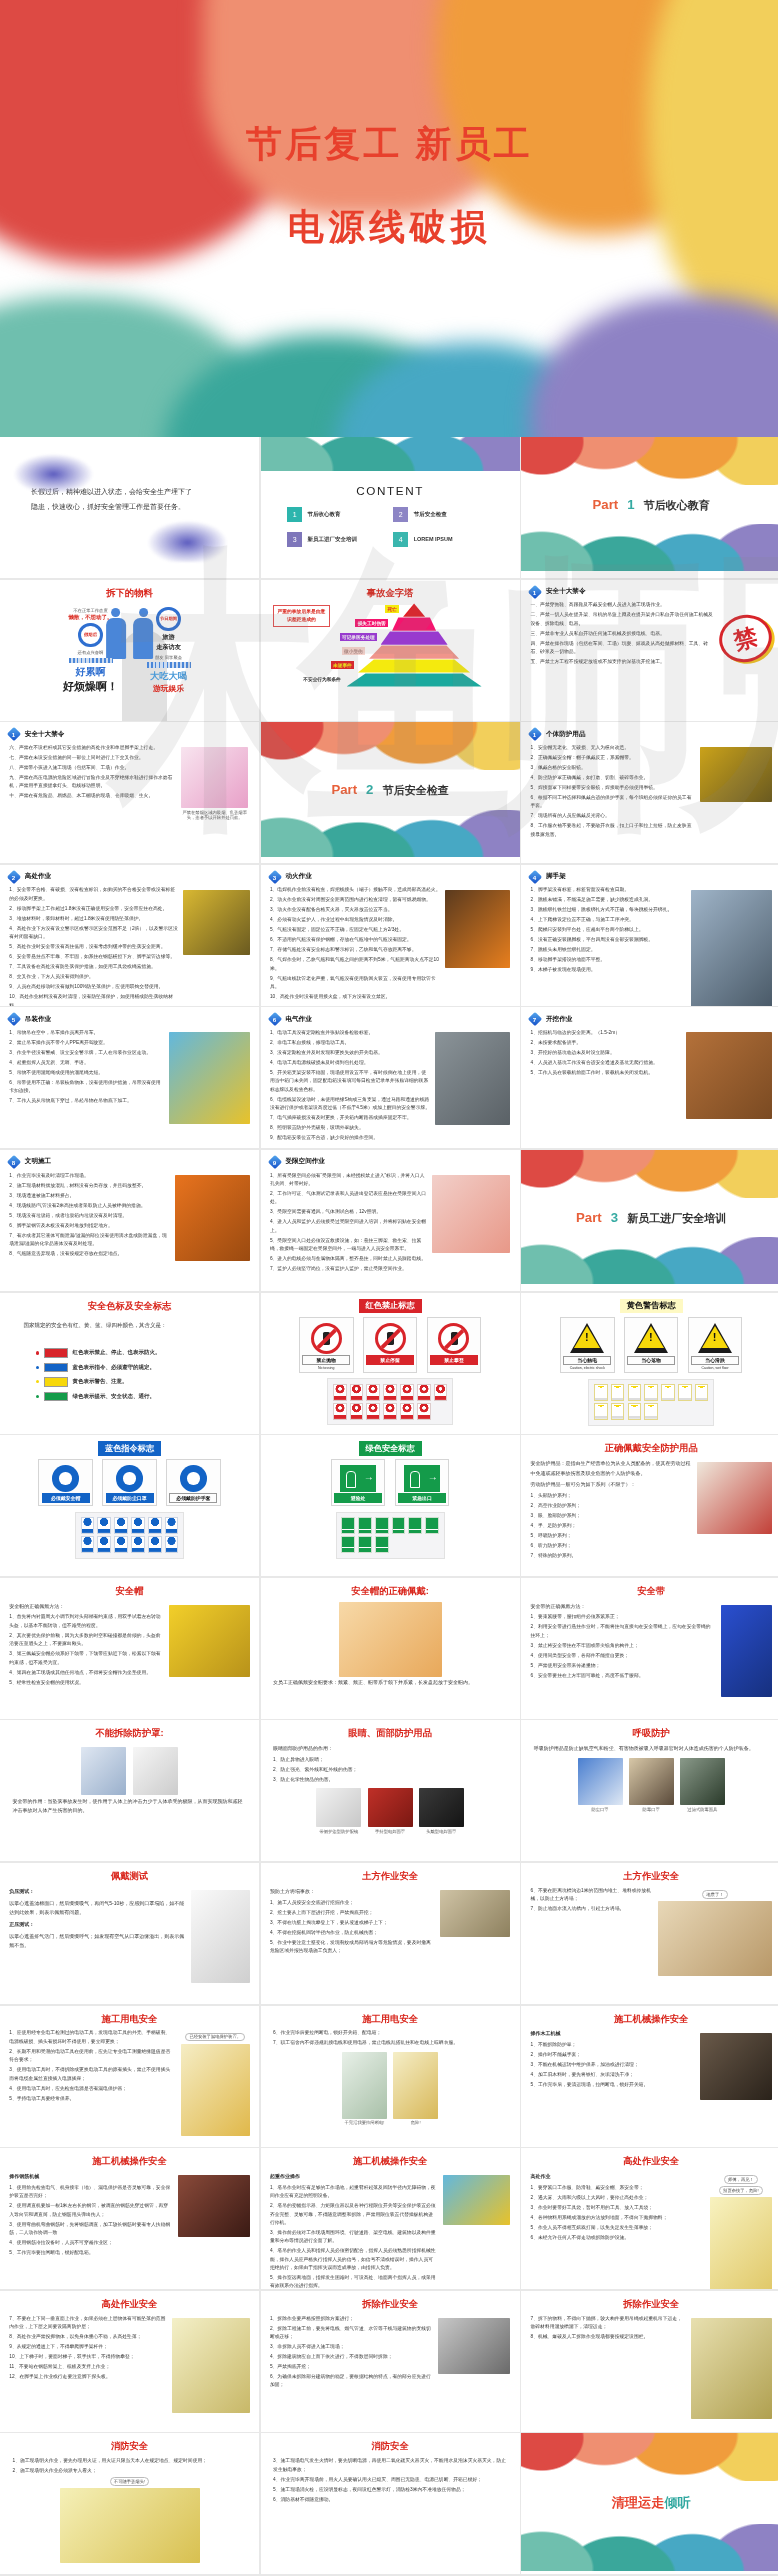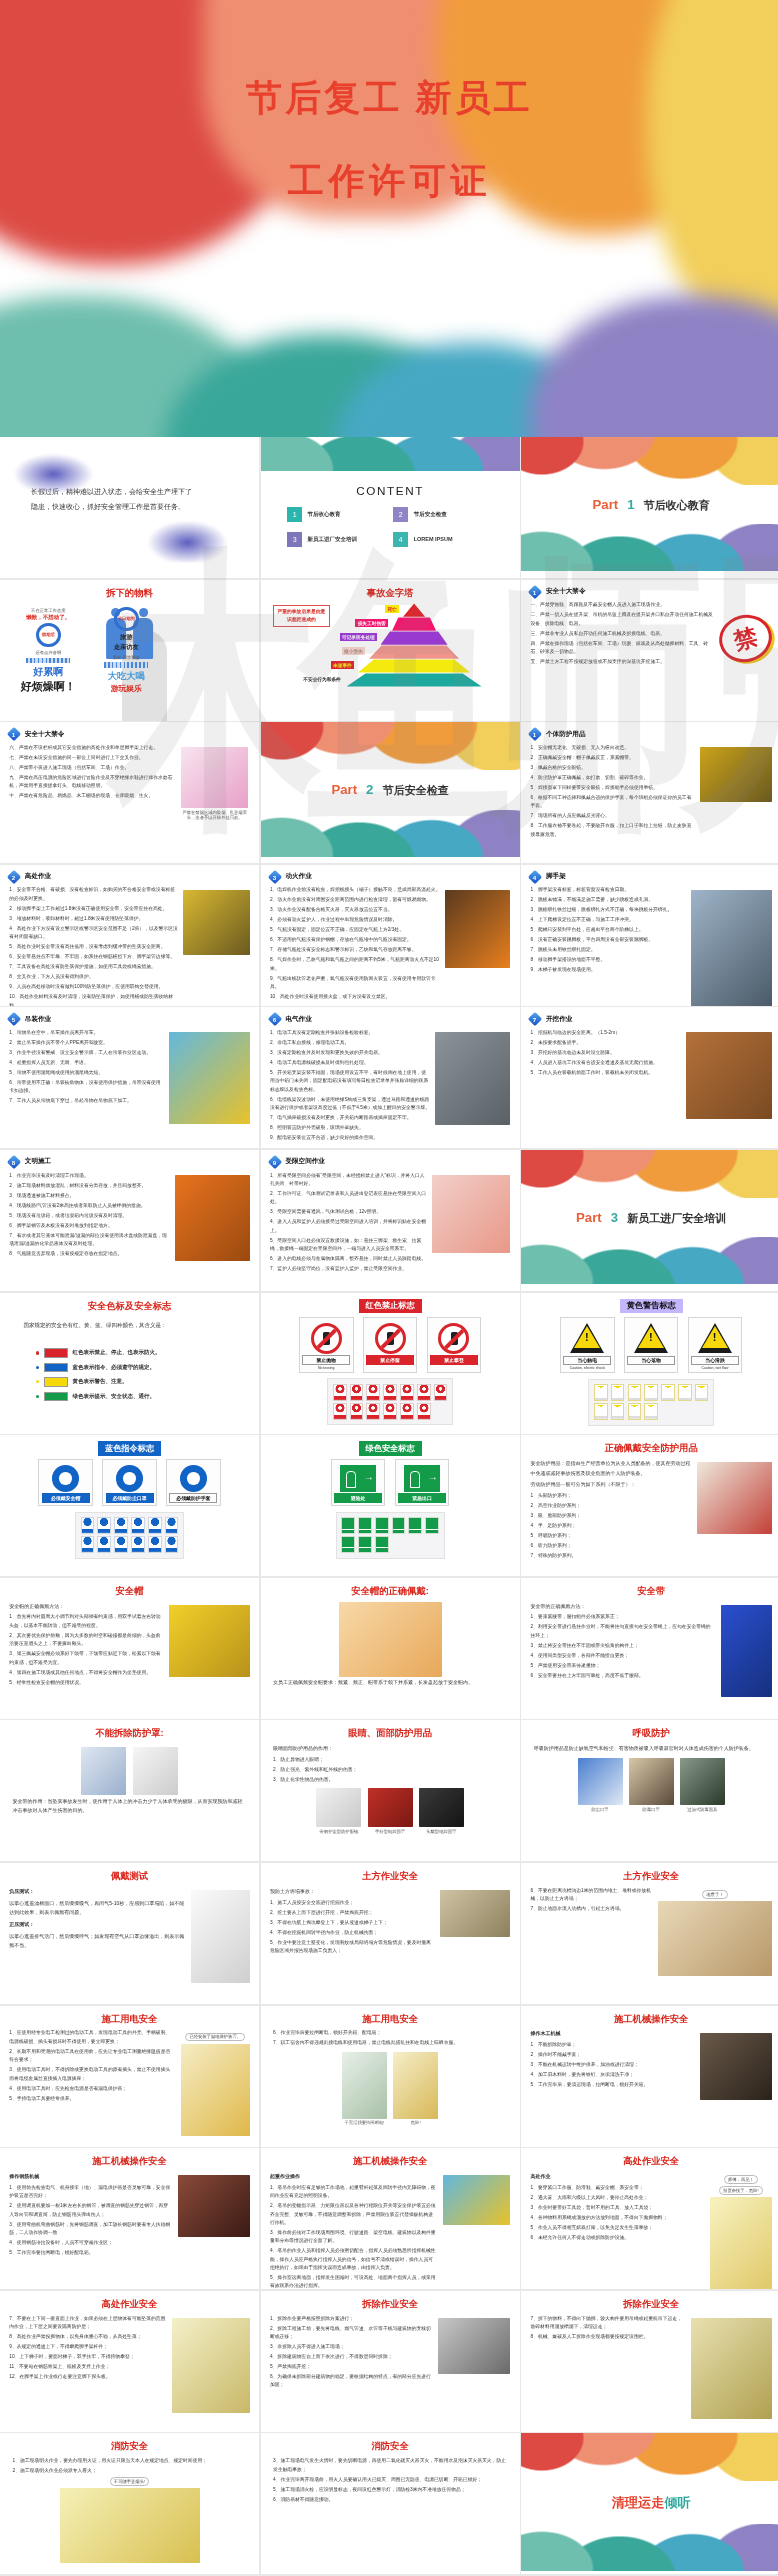--- a/index.html
+++ b/index.html
@@ -11,21 +11,21 @@
   .blob{position:absolute;border-radius:48%;filter:blur(11px);}
   .b1{left:-93px;top:-109px;width:405px;height:374px;background:#dd4a44;}
   .b2{left:203px;top:-125px;width:327px;height:343px;background:#ef8f71;border-radius:40%;}
   .b3{left:436px;top:-140px;width:327px;height:374px;background:#f09c3c;}
   .b4{left:647px;top:-93px;width:249px;height:436px;background:#f2cf5b;}
   .b5{left:-109px;top:296px;width:374px;height:249px;background:#6fbfae;}
   .b6{left:164px;top:335px;width:327px;height:234px;background:#3aa79b;}
   .b7{left:335px;top:343px;width:280px;height:218px;background:#47a8c4;}
   .b8{left:530px;top:296px;width:327px;height:249px;background:#8e82c4;}
   .hdr-titles{position:absolute;left:0;top:0;width:100%;text-align:center;z-index:3;}
-  .hdr-t1{margin-top:74px;font-size:36px;font-weight:bold;color:#e8402c;letter-spacing:3.1px;}
+  .hdr-t1{margin-top:120px;font-size:36px;font-weight:bold;color:#e8402c;letter-spacing:3.1px;}
   .hdr-t2{margin-top:34px;font-size:36px;font-weight:bold;color:#e8402c;letter-spacing:4.7px;}
 
   
   .watermark{position:absolute;left:0;top:537px;width:779px;z-index:40;pointer-events:none;
     font-size:296px;line-height:1.05;font-weight:bold;color:rgba(130,130,130,0.13);
     text-align:center;letter-spacing:-31px;transform:scaleX(.72);transform-origin:50% 0;white-space:nowrap;}
 
   
   .grid{position:absolute;left:0;top:437px;width:779px;display:grid;
     grid-template-columns:259px 259px 260px;grid-auto-rows:141px;gap:1.6px;background:#e8e8e8;}
@@ -89,21 +89,21 @@
   
   .nl-head{display:flex;align-items:center;gap:5.5px;padding:7px 9.3px 3.9px;}
   .diamond{width:10px;height:10px;background:linear-gradient(135deg,#55a8ee,#1550c8);transform:rotate(45deg);
     display:flex;align-items:center;justify-content:center;border-radius:1.6px;flex:0 0 auto;}
   .diamond i{transform:rotate(-45deg);color:#fff;font-style:normal;font-size:6.2px;font-weight:bold;}
   .nl-title{font-size:6.6px;font-weight:bold;color:#111;}
   .nl-body{display:flex;gap:4.7px;padding:0.8px 9.3px;}
   .nl-items{flex:1;}
 
   
-  .hd-row{display:flex;justify-content:flex-start;padding:1.6px 9.3px;position:relative;}
+  .hd-row{display:flex;justify-content:center;padding:1.6px 9.3px;position:relative;}
   .hd-col{width:78px;text-align:center;z-index:2;}
   .hd-note{font-size:4.3px;color:#555;margin-top:3.1px;}
   .hd-red{font-size:5.5px;color:#d9261c;font-weight:bold;margin:0.8px 0;}
   .hd-circle{width:18.7px;height:18.7px;border-radius:50%;border:3.1px solid #2f6fd0;margin:1.6px auto;font-size:4.3px;
     color:#d9261c;font-weight:bold;display:flex;align-items:center;justify-content:center;text-align:center;line-height:1.1;}
   .hd-line{font-size:6.2px;font-weight:bold;color:#222;margin:0.8px 0;}
   .tally{width:44px;height:5.5px;margin:2.3px auto;background:repeating-linear-gradient(90deg,#4a86d8 0 1.6px,#cddcf0 1.6px 3.9px);}
   .hd-big-blue{font-size:10px;color:#2f6fd0;font-weight:bold;margin-top:1.6px;}
   .hd-big-black{font-size:11px;color:#222;font-weight:bold;}
   .hd-big-blue2{font-size:9.3px;color:#4a9ad8;font-weight:bold;margin-top:1.6px;}
@@ -174,21 +174,21 @@
     <div class="blob b1"></div>
     <div class="blob b2"></div>
     <div class="blob b3"></div>
     <div class="blob b4"></div>
     <div class="blob b5"></div>
     <div class="blob b6"></div>
     <div class="blob b7"></div>
     <div class="blob b8"></div>
     <div class="hdr-titles">
       <div class="hdr-t1">节后复工 新员工</div>
-      <div class="hdr-t2">工作许可证</div>
+      <div class="hdr-t2">电源线破损</div>
     </div>
   </div>
 
   <div class="watermark">木鱼师兄</div>
 
   <div class="grid">
       <div class="slide t-intro">
         <div class="ink ink1"></div>
         <div class="ink ink2"></div>
         <p class="intro-text">长假过后，精神难以进入状态，会给安全生产埋下了隐患，快速收心，抓好安全管理工作是首要任务。</p>
@@ -596,21 +596,21 @@
             <span class="sm ss-prohibit"></span>
             <span class="sm ss-prohibit"></span>
             <span class="sm ss-prohibit"></span>
             <span class="sm ss-prohibit"></span>
             <span class="sm ss-prohibit"></span>
             <span class="sm ss-prohibit"></span>
           </div>
         </div>
       </div>
       <div class="slide t-signs">
-        <div class="sg-banner" style="background: #c4b5fd; color: rgb(17, 17, 17);">黄色警告标志</div>
+        <div class="sg-banner" style="background: #fef9c3; color: rgb(17, 17, 17);">黄色警告标志</div>
         <div class="sg-big-row">
           <div class="sg-card">
             <div class="glyph g-warn"></div>
             <div class="sg-label v-plain">当心触电</div>
             <div class="sg-sub">Caution, electric shock</div>
           </div>
           <div class="sg-card">
             <div class="glyph g-warn"></div>
             <div class="sg-label v-plain">当心落物</div>
           </div>

